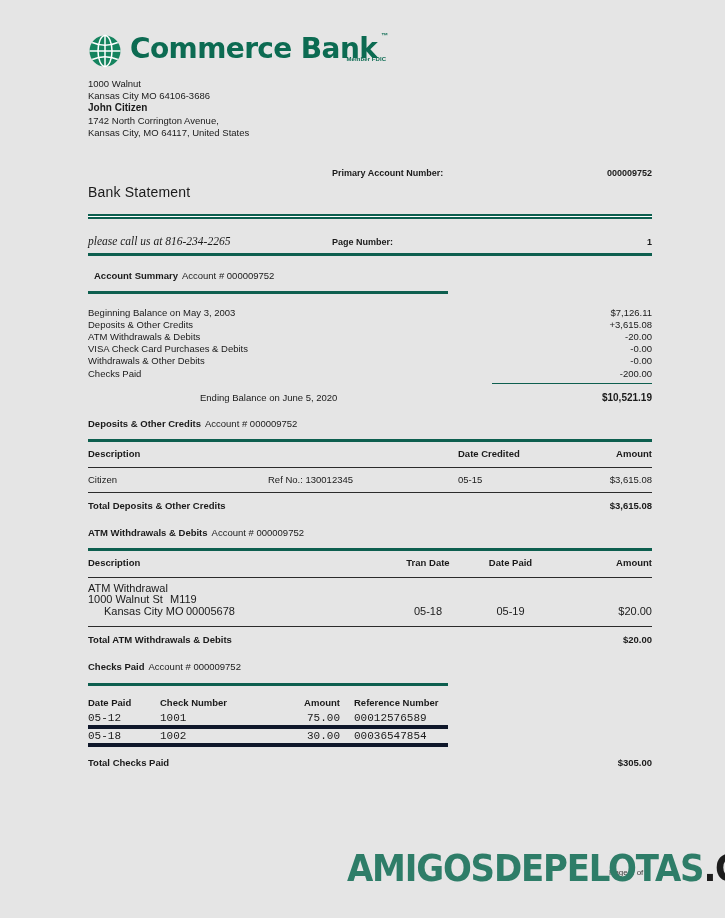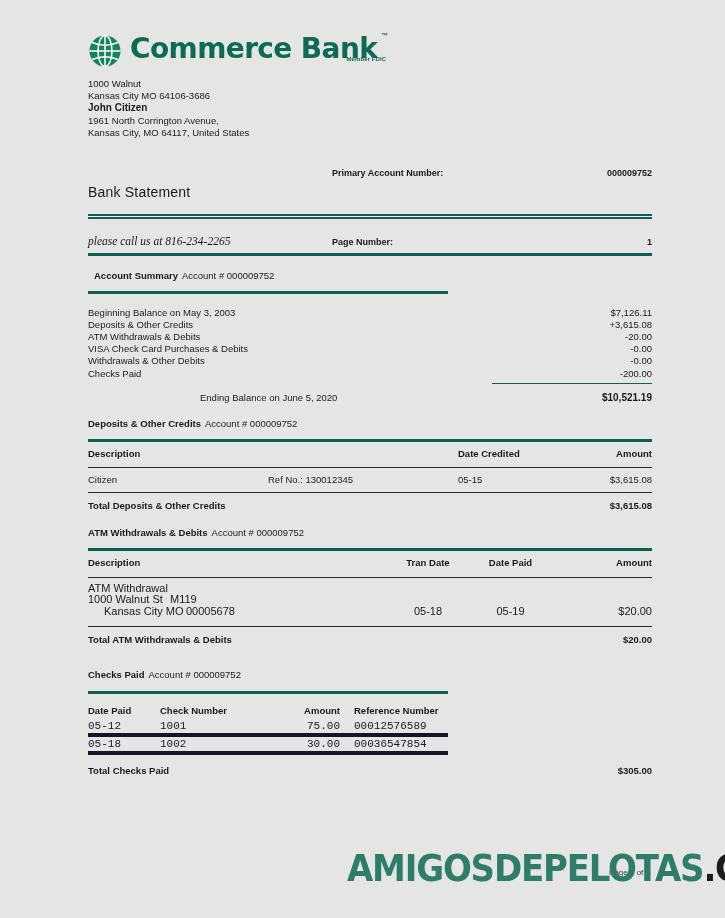--- a/index.html
+++ b/index.html
@@ -309,21 +309,21 @@
       </span>
     </div>
 
     <div class="bank-addr">
       <div>1000 Walnut</div>
       <div>Kansas City MO 64106-3686</div>
     </div>
 
     <div class="cust">
       <div class="name">John Citizen</div>
-      <div>1961 North Corrington Avenue,</div>
+      <div>1742 North Corrington Avenue,</div>
       <div>Kansas City, MO 64117, United States</div>
     </div>
 
     <div class="title-block">
       <div class="pan-row">
         <span>Primary Account Number:</span>
         <span>000009752</span>
       </div>
       <div class="doc-title">Bank Statement</div>
     </div>
@@ -425,21 +425,21 @@
       <span class="a-paid atm-vals">05-19</span>
       <span class="a-amt atm-vals">$20.00</span>
     </div>
     <div class="rule-thin"></div>
 
     <div class="total-row">
       <span>Total ATM Withdrawals &amp; Debits</span>
       <span>$20.00</span>
     </div>
 
-    <div class="sec-head" style="margin-top:24px;">
+    <div class="sec-head" style="margin-top:16px;">
       <span class="bold">Checks Paid</span><span class="acct">Account # 000009752</span>
     </div>
     <div class="rule-green-short" style="margin-top:11px;"></div>
 
     <table class="checks" style="margin-top:6px;">
       <thead>
         <tr>
           <th class="k-date">Date Paid</th>
           <th class="k-num">Check Number</th>
           <th class="k-amt">Amount</th>

